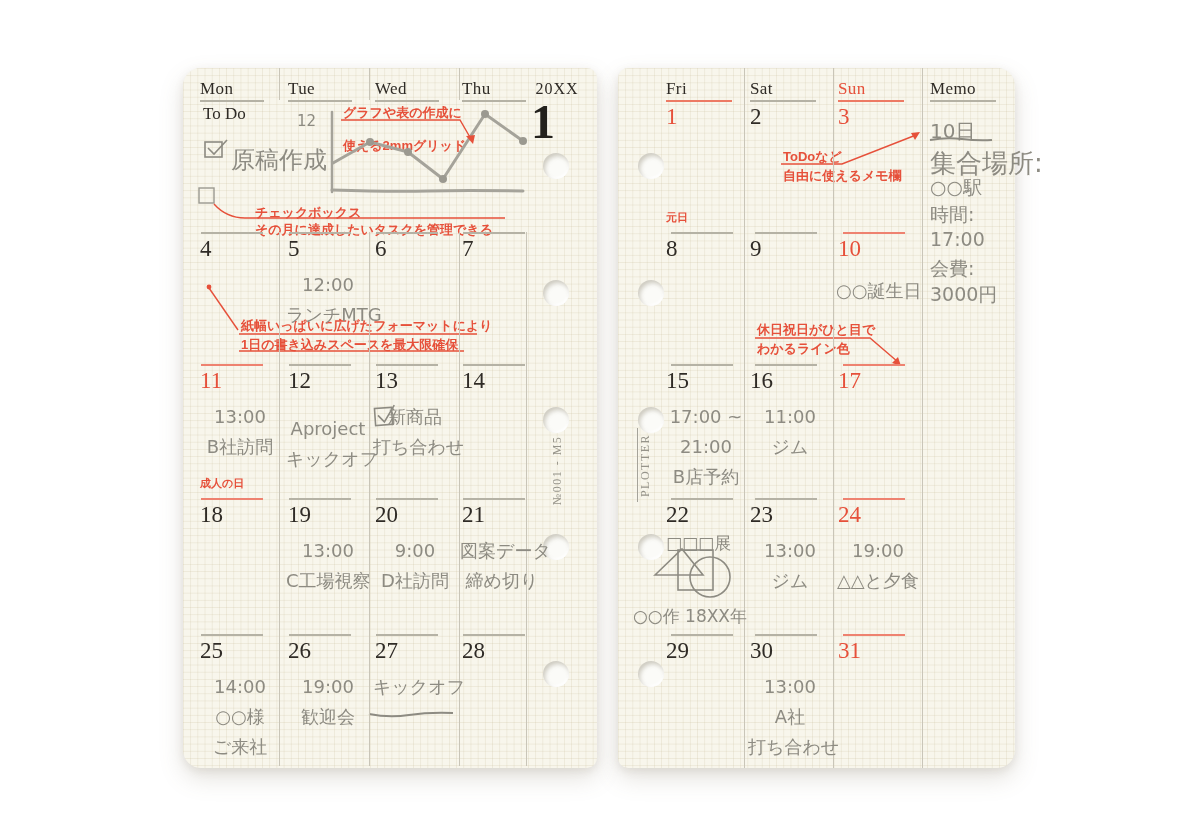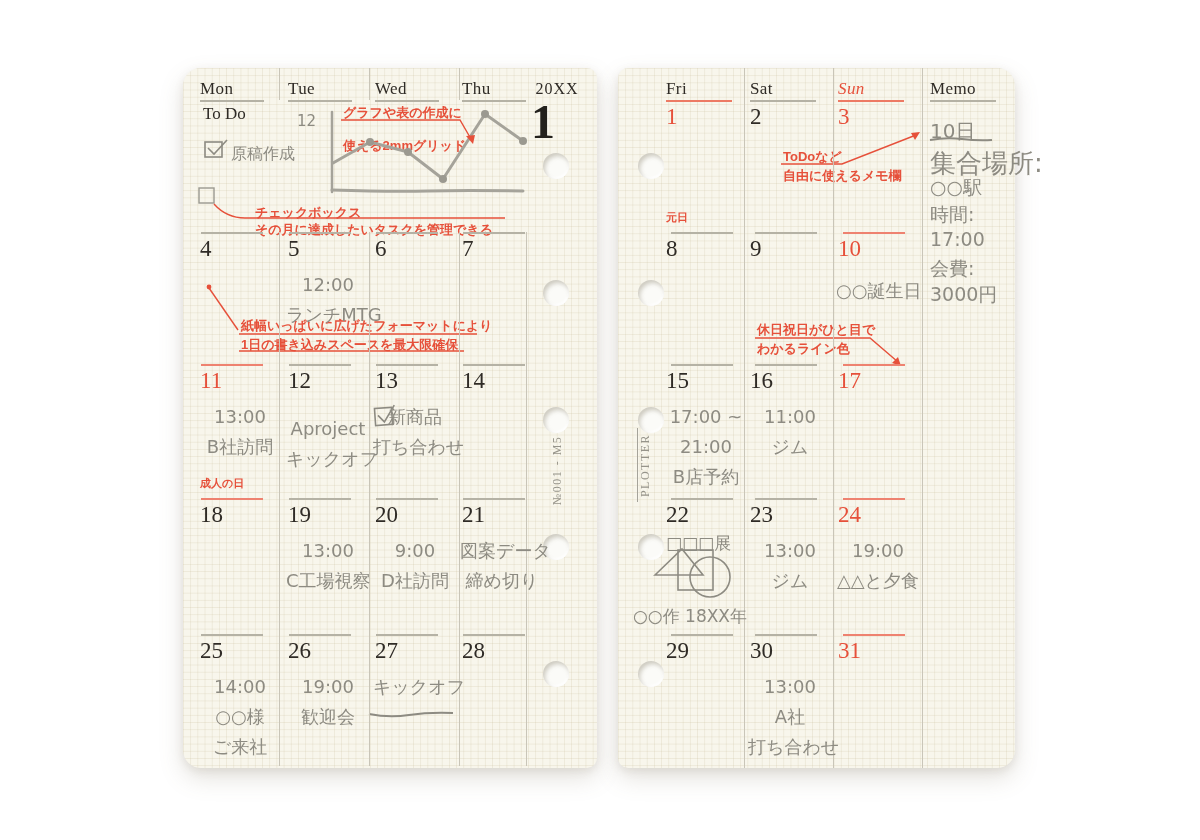--- a/index.html
+++ b/index.html
@@ -7,21 +7,21 @@
        font-family:"Liberation Serif",serif;}
   .page{position:absolute;top:68px;height:700px;background-color:#f8f6ec;
         background-image:
           linear-gradient(to right, rgba(201,190,156,.24) 1px, transparent 1px),
           linear-gradient(to bottom, rgba(201,190,156,.24) 1px, transparent 1px);
         background-size:7.2px 7.2px;
         box-shadow:0 10px 24px rgba(120,110,85,.20),0 3px 8px rgba(120,110,85,.13);}
   #page-left{left:183px;width:414px;border-radius:18px 10px 10px 18px;}
   #page-right{left:618px;width:397px;border-radius:10px 18px 18px 10px;}
   .hdr{position:absolute;top:11px;font-size:17px;color:#2f2b26;letter-spacing:.4px;white-space:nowrap;}
-  .hdr.red{color:#e6503a;font-style:italic;}
+  .hdr.red{color:#e6503a;}
   .hline{position:absolute;height:2px;background:#b5b2a5;}
   .hline.red{background:#ed7a64;}
   .vline{position:absolute;width:1px;background:#c9c5b8;}
   .hsep{position:absolute;height:2px;background:#b5b2a5;}
   .hsep.red{background:#ee8270;}
   .cell{position:absolute;}
   .daynum{font-size:23px;line-height:26px;color:#2f2b26;display:block;padding-left:2px;}
   .daynum.red{color:#e6503a;}
   .notes{margin-top:8px;text-align:center;font-family:"DejaVu Sans",sans-serif;
          font-size:18px;line-height:30px;color:#8d8b82;}
@@ -34,21 +34,21 @@
   .hole{position:absolute;width:26px;height:26px;border-radius:50%;background:#fbfbf8;
         box-shadow:inset 2px 3px 4px rgba(150,145,125,.45), inset -1px -2px 2px rgba(255,255,255,.9);}
   .overlay{position:absolute;left:0;top:0;pointer-events:none;}
   .side-label{position:absolute;font-size:12px;color:#96948a;letter-spacing:1.5px;
               transform:rotate(-90deg);text-align:center;white-space:nowrap;}
   #month-big{position:absolute;left:336px;top:26px;width:48px;text-align:center;
              font-size:48px;font-weight:bold;color:#23211d;line-height:56px;}
   #year-label{position:absolute;left:348px;top:12px;width:52px;text-align:center;
               font-size:16px;color:#2f2b26;letter-spacing:1px;}
   #todo-title{position:absolute;left:20px;top:36px;font-size:17px;color:#2f2b26;}
-  #todo-item1{position:absolute;left:48px;top:76px;font-size:16px;}
+  #todo-item1{position:absolute;left:48px;top:76px;font-size:24px;}
   #graph-ylabel{position:absolute;left:114px;top:44px;font-size:15px;}
   #memo-col{position:absolute;left:306px;top:38px;width:92px;}
   .memo-line{position:absolute;left:6px;font-size:19px;white-space:nowrap;}
   .art-caption{display:block;margin:4px 0 0 2px;font-family:"DejaVu Sans",sans-serif;
                font-size:17px;color:#8d8b82;white-space:nowrap;}
   .art-credit{position:absolute;left:-31px;bottom:2px;font-family:"DejaVu Sans",sans-serif;
               font-size:17px;color:#8d8b82;white-space:nowrap;}
   .art-doodle{position:absolute;left:-21px;top:44px;}
 </style>
 </head>

